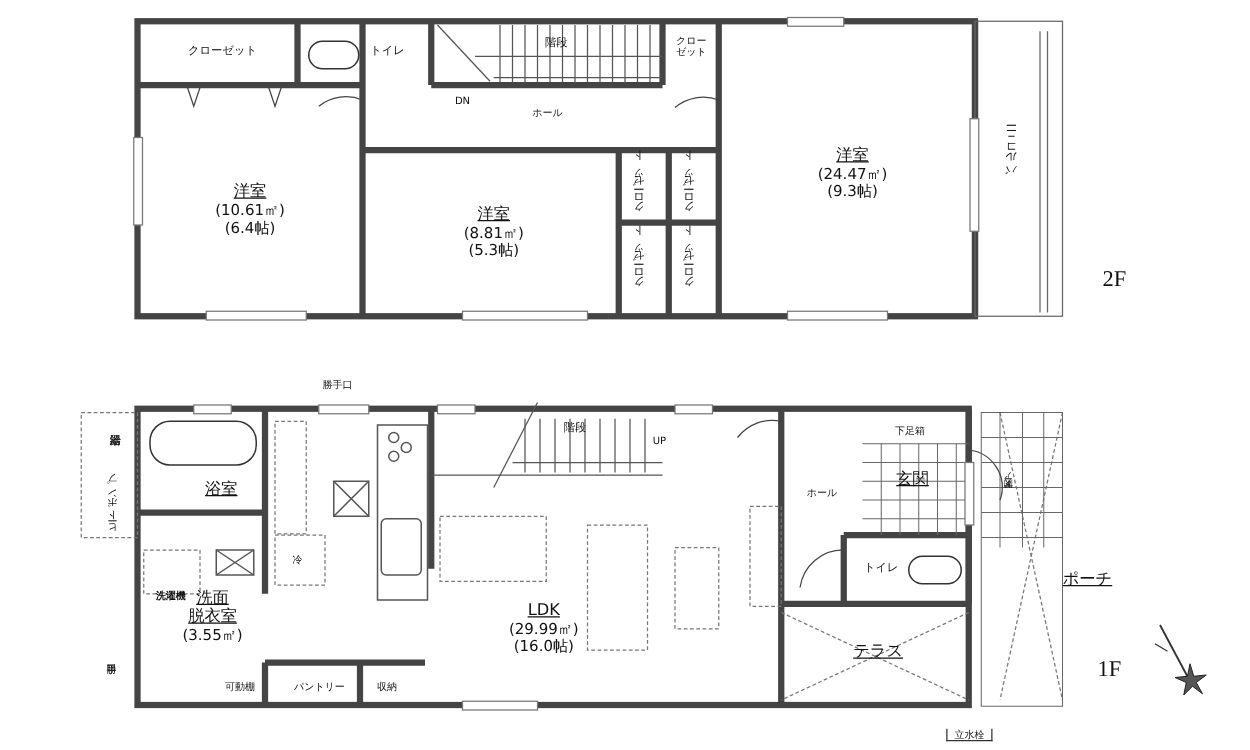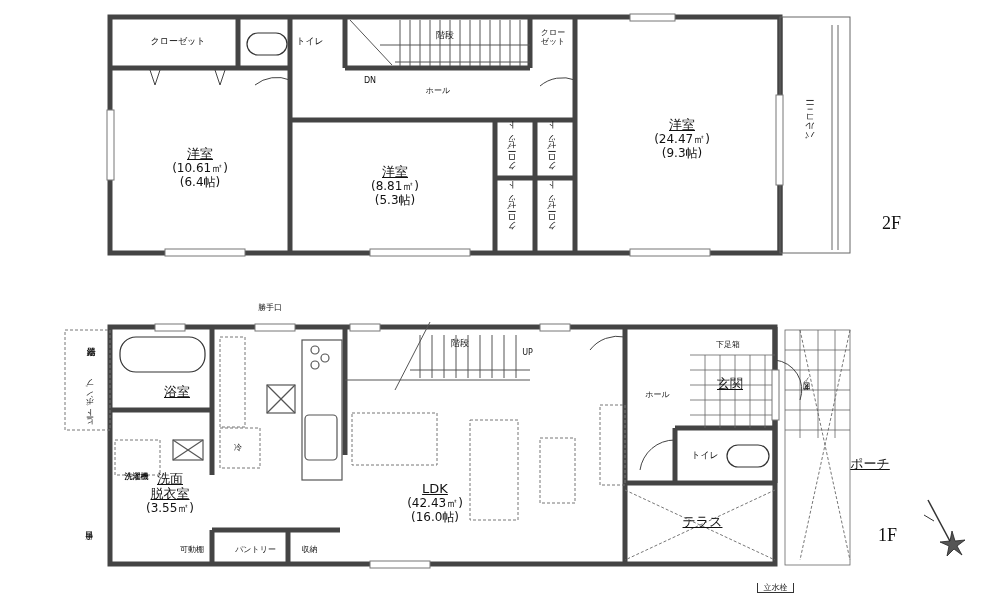--- a/index.html
+++ b/index.html
@@ -224,21 +224,21 @@
 </div>
 <div class="lbl xs" style="left:228px;top:443px;width:20px;">冷</div>
 <div class="lbl vert" style="left:84px;top:525px;font-size:8px;">勝手口</div>
 <div class="lbl xs" style="left:172px;top:545px;width:40px;">可動棚</div>
 <div class="lbl xs" style="left:228px;top:545px;width:55px;">パントリー</div>
 <div class="lbl xs" style="left:292px;top:545px;width:35px;">収納</div>
 <div class="lbl sm" style="left:440px;top:338px;width:40px;">階段</div>
 <div class="lbl xs" style="left:515px;top:348px;width:25px;">UP</div>
 <div class="lbl" style="left:385px;top:482px;width:100px;">
   <span class="md">LDK</span><br>
-  <span>(42.43㎡)</span><br>
+  <span>(29.99㎡)</span><br>
   <span>(16.0帖)</span>
 </div>
 <div class="lbl xs" style="left:640px;top:390px;width:35px;">ホール</div>
 <div class="lbl xs" style="left:708px;top:340px;width:40px;">下足箱</div>
 <div class="lbl md" style="left:710px;top:377px;width:40px;">玄関</div>
 <div class="lbl vert180" style="left:803px;top:380px;font-size:7px;">玄関ドア</div>
 <div class="lbl sm" style="left:690px;top:450px;width:30px;">トイレ</div>
 <div class="lbl md" style="left:798px;top:457px;width:50px;margin-left:47px;">ポーチ</div>
 <div class="lbl md" style="left:675px;top:515px;width:55px;">テラス</div>
 <div class="lbl xs" style="left:757px;top:583px;width:35px;border:1px solid #333;border-top:none;">立水栓</div>

